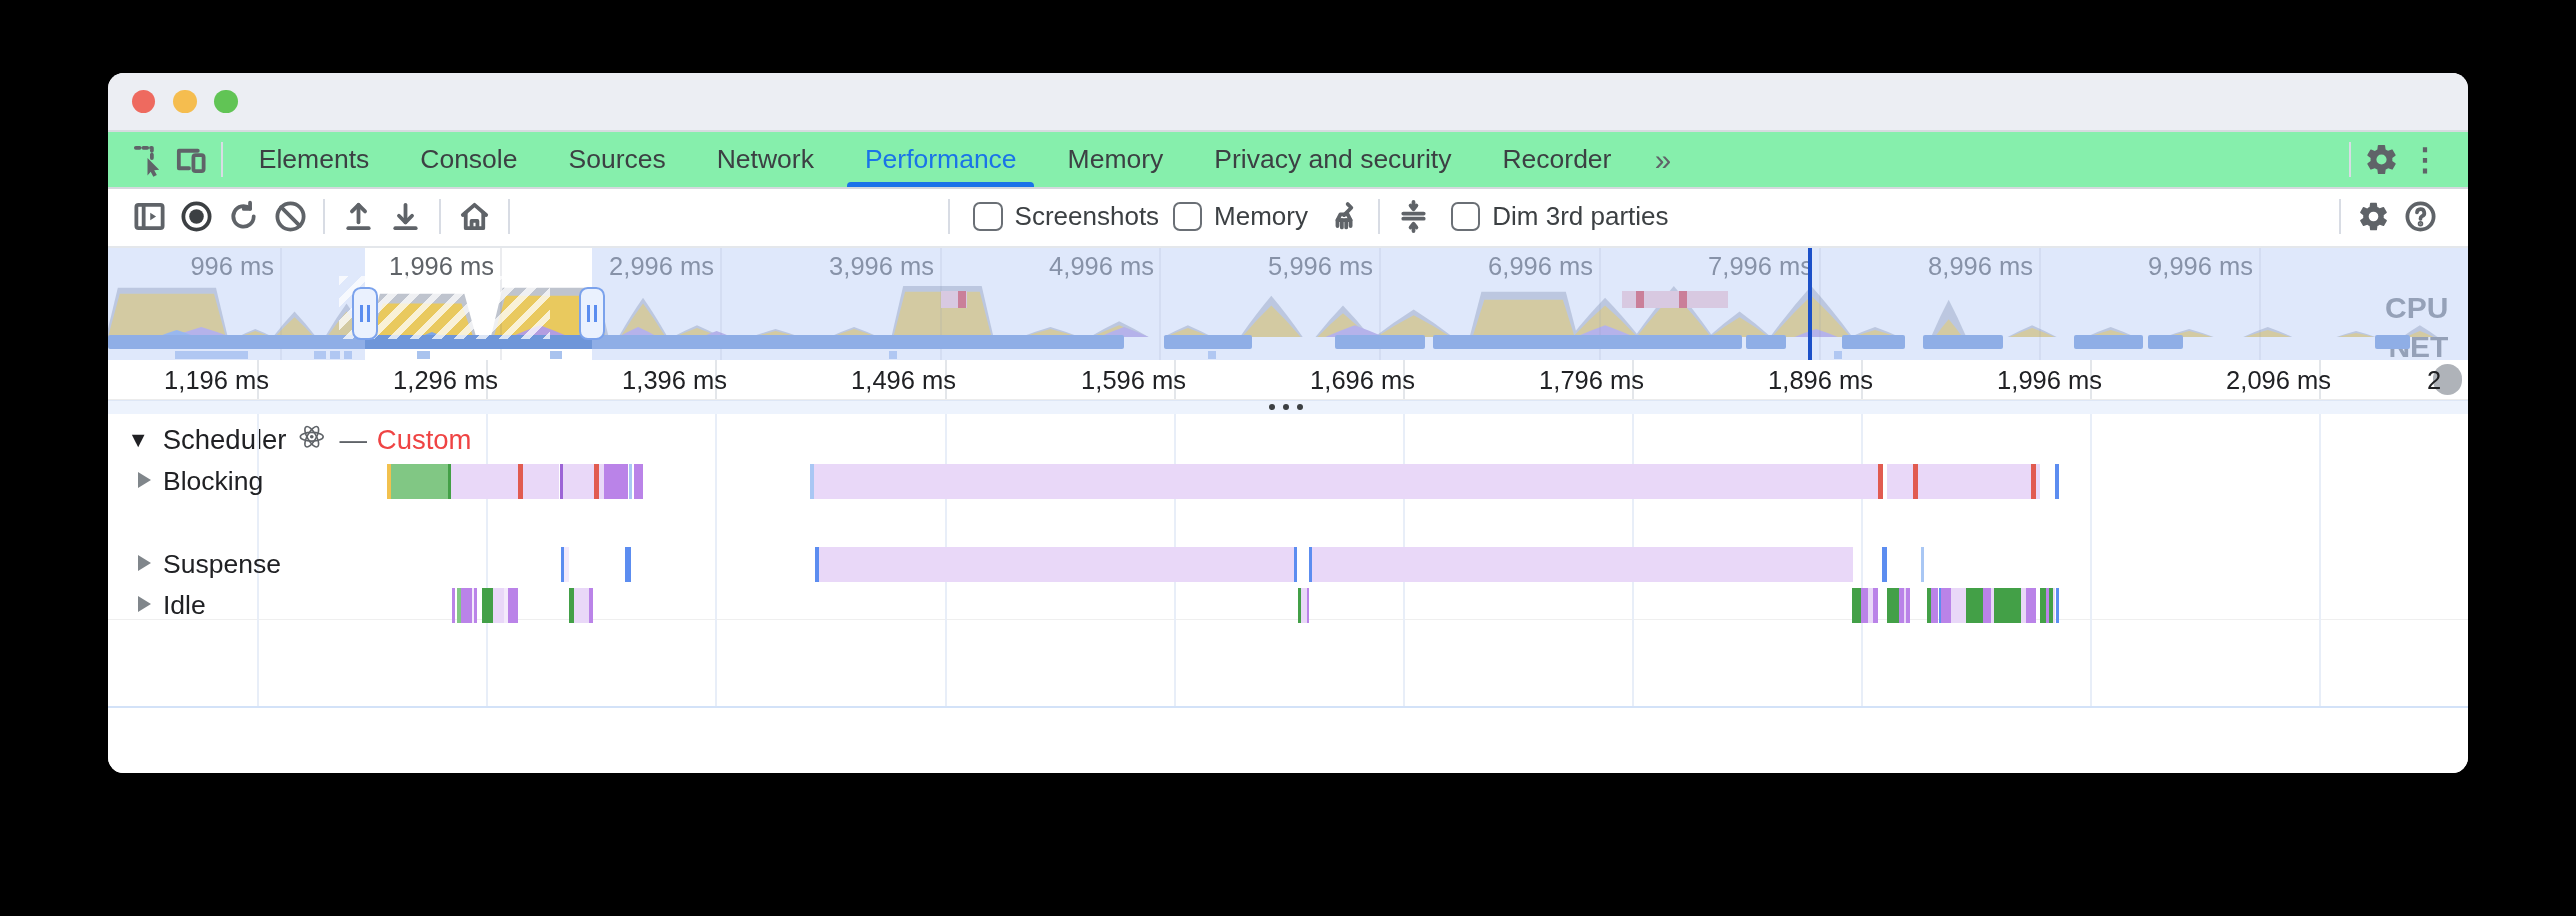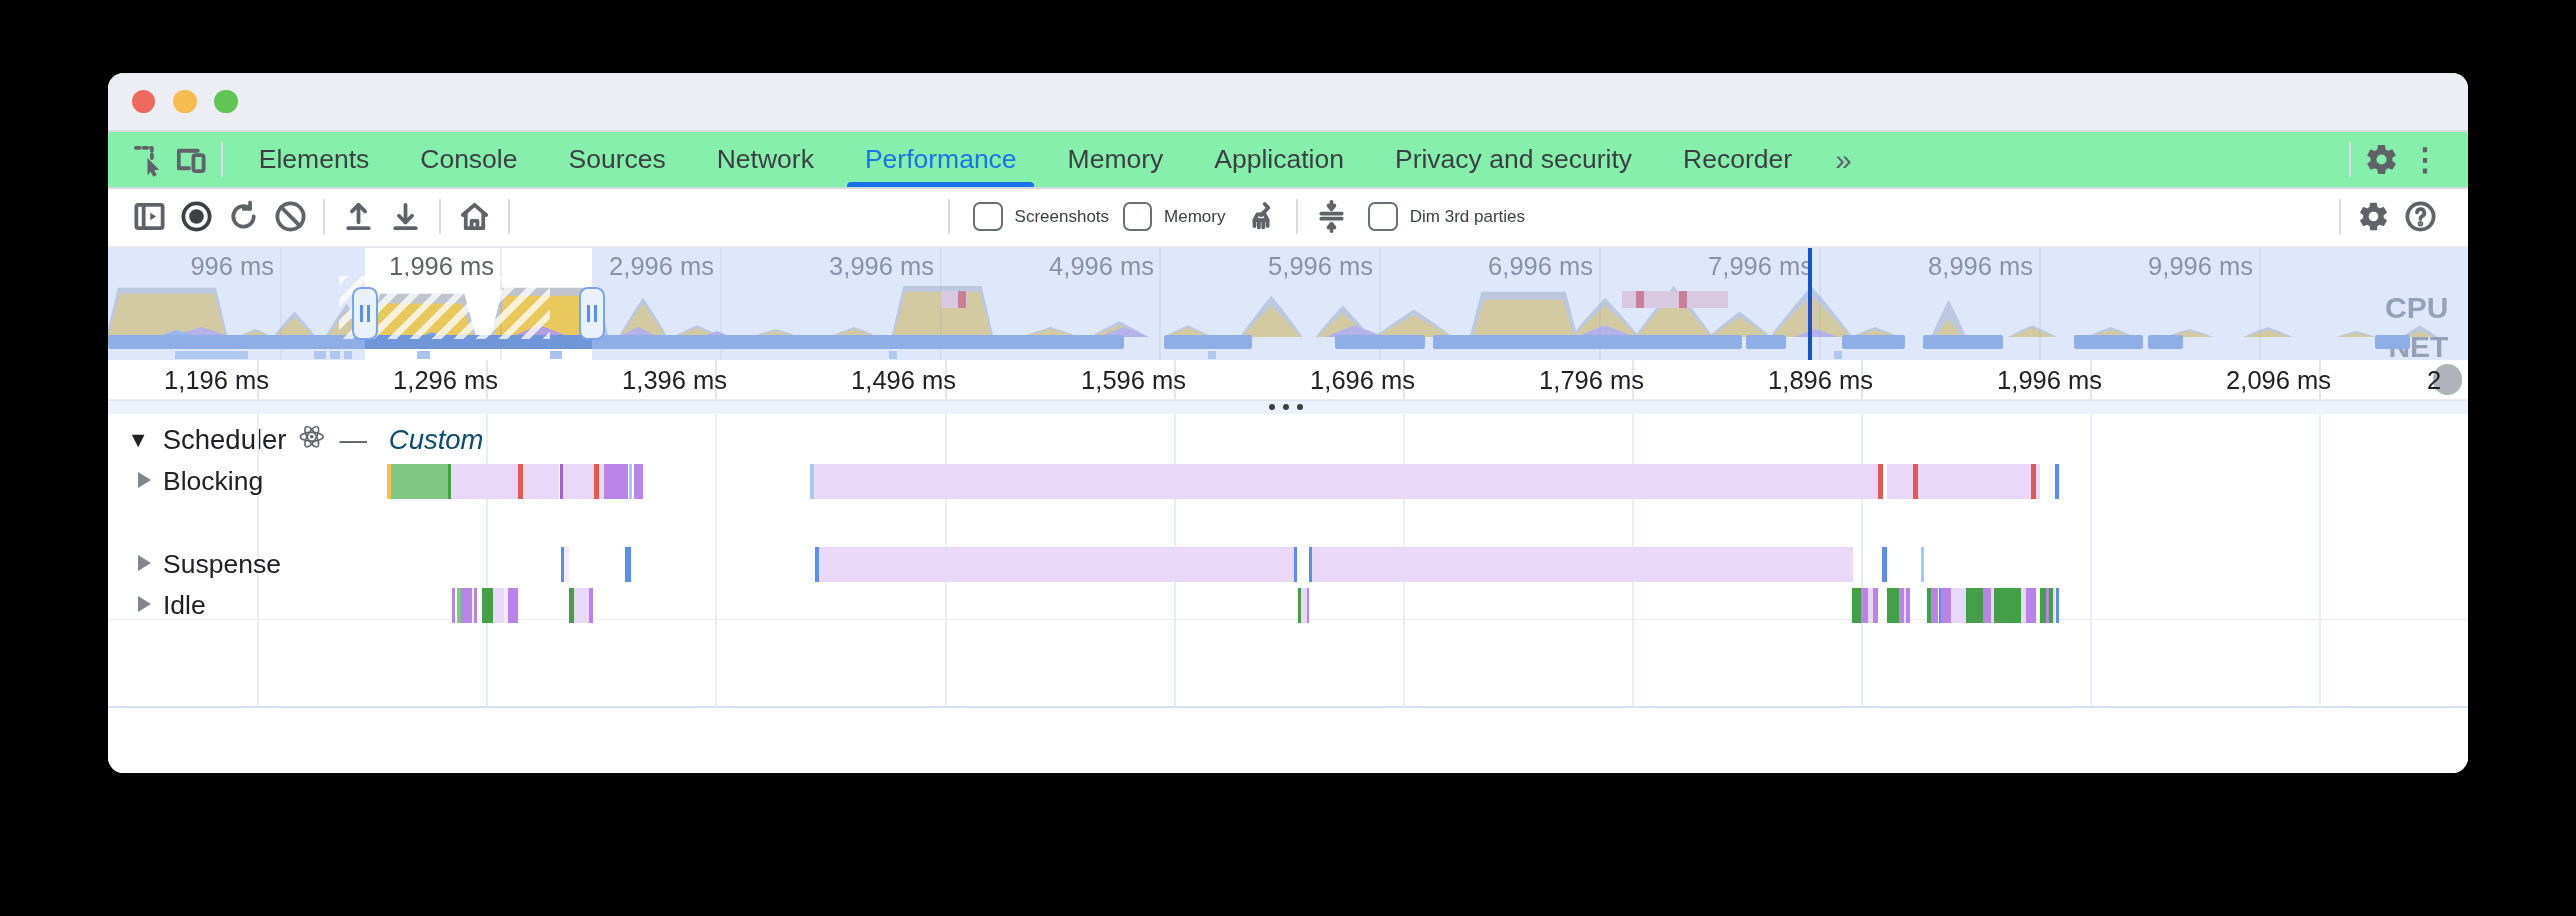--- a/index.html
+++ b/index.html
@@ -25,21 +25,21 @@
   .kebab{font-size:31px;color:#5f6368;font-weight:bold;}
   
   .toolbar{position:absolute;left:0;top:116px;width:100%;height:57px;background:#fff;border-bottom:2px solid #E4E7EB;}
   .tb-group{position:absolute;top:0;height:55px;display:flex;align-items:center;}
   .tb-left{left:17.7px;}
   .tb-mid{left:830px;}
   .tb-right{right:23.6px;}
   .ibtn{width:47px;height:47px;display:flex;align-items:center;justify-content:center;}
   .ibtn svg{display:block;}
   .cb{width:25.5px;height:25.5px;border:2.9px solid #6a6f75;border-radius:6.9px;background:#fff;margin:0 11.8px 0 13.7px;flex:none;}
-  .cblabel{font-size:17px;color:#3c4043;white-space:nowrap;}
+  .cblabel{font-size:26px;color:#3c4043;white-space:nowrap;}
   
   .overview{position:absolute;left:0;top:175px;width:100%;height:112px;background:#fff;overflow:hidden;}
   .ov-grid{position:absolute;top:0;bottom:0;width:2px;background:rgba(90,100,120,.12);}
   .ov-label{position:absolute;top:3.9px;font-size:25.5px;color:#5f6368;transform:translateX(-100%);white-space:nowrap;}
   .netbar{position:absolute;top:87px;height:13.7px;background:#6E96D9;border-radius:2px;}
   .netsub{position:absolute;top:103px;height:7.9px;background:#A9C3EE;}
   .dim{position:absolute;top:0;bottom:0;background:rgba(183,205,246,.45);}
   .hatch{position:absolute;top:27.5px;height:63px;background:repeating-linear-gradient(135deg,rgba(255,255,255,.75) 0 6.9px,rgba(255,255,255,0) 6.9px 15.7px);}
   .handle{position:absolute;top:39px;width:25.5px;height:53px;background:#EAF1FE;border:2.9px solid #7BA2EC;border-radius:8.8px;box-sizing:border-box;display:flex;align-items:center;justify-content:center;gap:3.9px;}
   .handle i{display:block;width:2.9px;height:17.7px;background:#5B8DEF;}
@@ -56,21 +56,21 @@
   
   .sep{position:absolute;left:0;top:327px;width:100%;height:12.8px;background:#EDF3FD;border-top:1px solid #DEE7F6;border-bottom:1px solid #DEE7F6;display:flex;align-items:center;justify-content:center;}
   .sep .dots{display:flex;gap:7.9px;position:relative;left:-2px;}
   .sep .dots i{width:5.9px;height:5.9px;border-radius:50%;background:#3c4043;display:block;}
   
   .tracks{position:absolute;left:0;top:341px;width:100%;height:359px;background:#fff;overflow:hidden;}
   .grid{position:absolute;top:0;height:292px;width:2px;background:#E8EEF8;}
   .trackhead{position:absolute;left:0;top:5.9px;height:41px;display:flex;align-items:center;font-size:27.5px;color:#202124;}
   .trackhead .tri{color:#202124;font-size:21.6px;margin:0 13.7px 0 19.6px;}
   .trackhead .dash{color:#5f6368;margin:0 9.8px 0 13.7px;}
-  .trackhead .custom{color:#0c4a6e;font-style:italic;margin-left:12px;}
+  .trackhead .custom{color:#ef4444;}
   .trow{position:absolute;left:0;width:100%;height:41px;}
   .trow .rlabel{position:absolute;left:55px;top:0;height:41px;display:flex;align-items:center;font-size:26.5px;color:#202124;}
   .trow .tri{position:absolute;left:29.5px;top:10.8px;width:0;height:0;border-left:13.7px solid #80868b;border-top:8.8px solid transparent;border-bottom:8.8px solid transparent;}
   .bar{position:absolute;top:2.9px;height:35px;}
   .rowline{position:absolute;left:0;top:205px;width:100%;height:1px;background:#EFEFEF;}
   .bigdiv{position:absolute;left:0;top:292px;width:100%;height:2px;background:#D3E2F8;}
   svg.stroke{stroke:#5f6368;fill:none;stroke-width:2.6;stroke-linecap:round;stroke-linejoin:round;}
 </style>
 </head>
 <body>
@@ -99,21 +99,20 @@
       </span>
     </span>
     <span class="vdiv"></span>
     <span id="tabs-holder" style="display:flex;align-items:center;">
         <span class="tab">Elements</span>
         <span class="tab">Console</span>
         <span class="tab">Sources</span>
         <span class="tab">Network</span>
         <span class="tab sel">Performance</span>
         <span class="tab">Memory</span>
-        <span class="tab">Application</span>
         <span class="tab">Privacy and security</span>
         <span class="tab">Recorder</span>
       </span>
     <span class="moretabs">»</span>
     <span class="tab-right">
       <span class="vdiv"></span>
       <span class="glyphbtn">
         <svg width="35" height="35" viewBox="0 0 24 24" fill="#5f6368">
           <path d="M19.4 13c.04-.33.06-.66.06-1s-.02-.67-.06-1l2.1-1.6a.5.5 0 0 0 .12-.64l-2-3.46a.5.5 0 0 0-.6-.22l-2.5 1a7.3 7.3 0 0 0-1.7-1l-.38-2.65A.5.5 0 0 0 14 2h-4a.5.5 0 0 0-.5.43L9.14 5.1a7.3 7.3 0 0 0-1.7 1l-2.5-1a.5.5 0 0 0-.6.22l-2 3.46a.5.5 0 0 0 .12.64L4.56 11c-.04.33-.06.66-.06 1s.02.67.06 1l-2.1 1.6a.5.5 0 0 0-.12.64l2 3.46c.13.22.4.3.6.22l2.5-1c.52.4 1.1.75 1.7 1l.37 2.65c.04.25.25.43.5.43h4c.25 0 .46-.18.5-.43l.37-2.65a7.3 7.3 0 0 0 1.7-1l2.5 1c.23.09.48 0 .6-.22l2-3.46a.5.5 0 0 0-.12-.64L19.4 13zM12 15.5A3.5 3.5 0 1 1 12 8.5a3.5 3.5 0 0 1 0 7z"></path>
         </svg>

